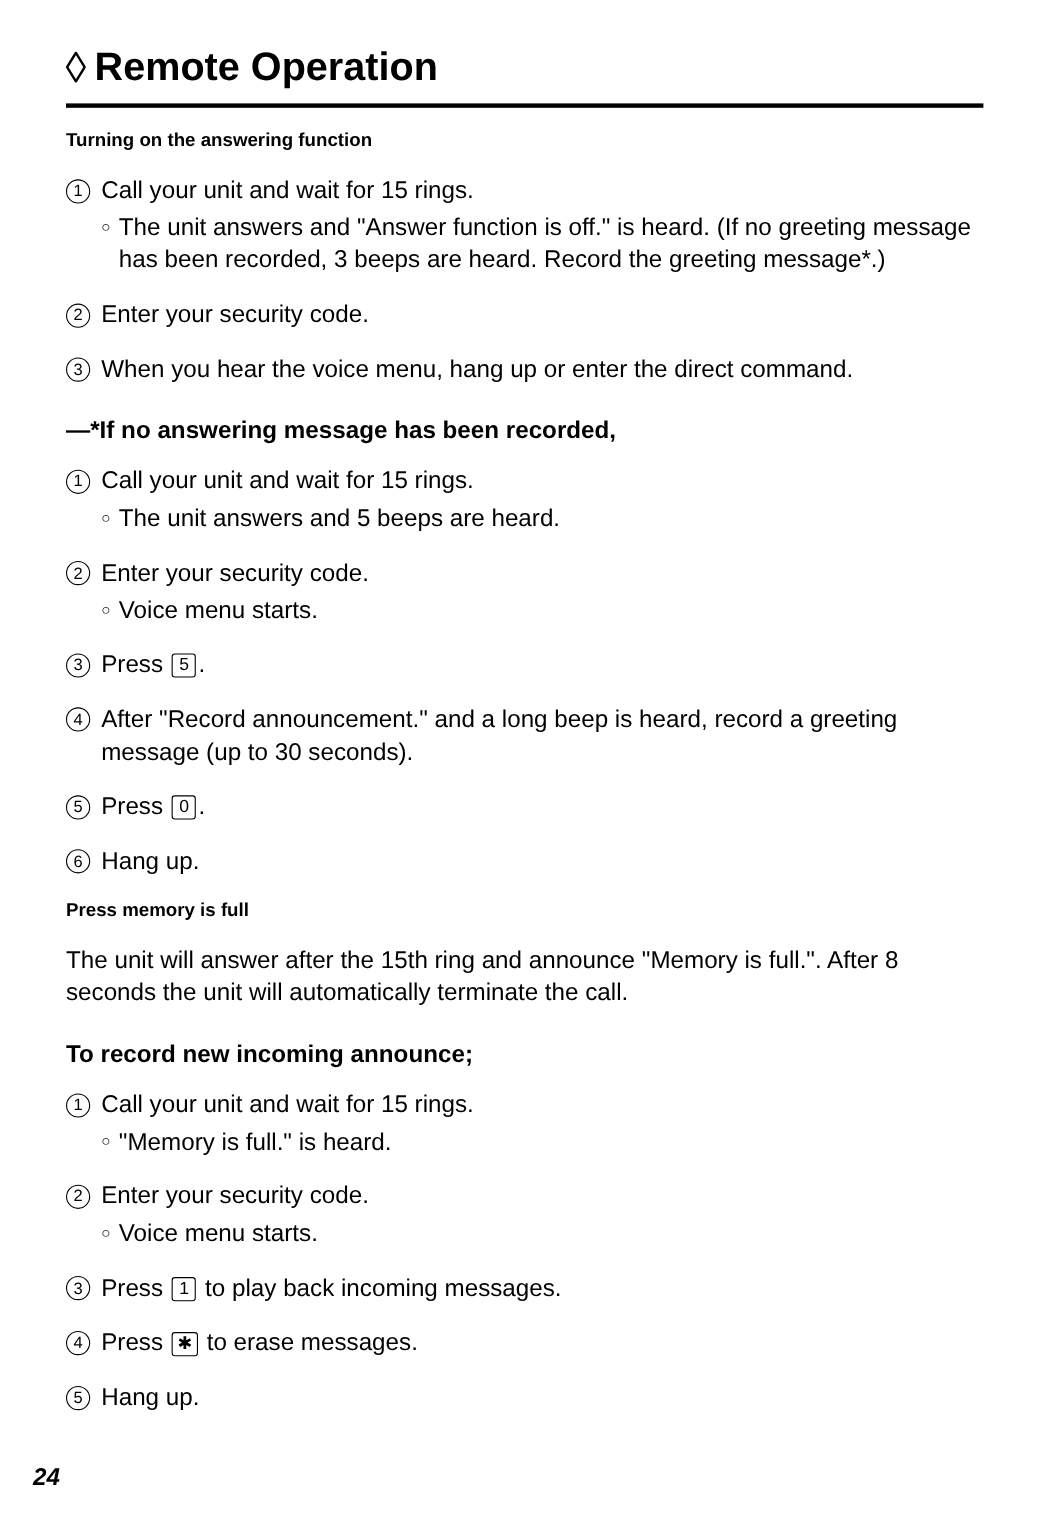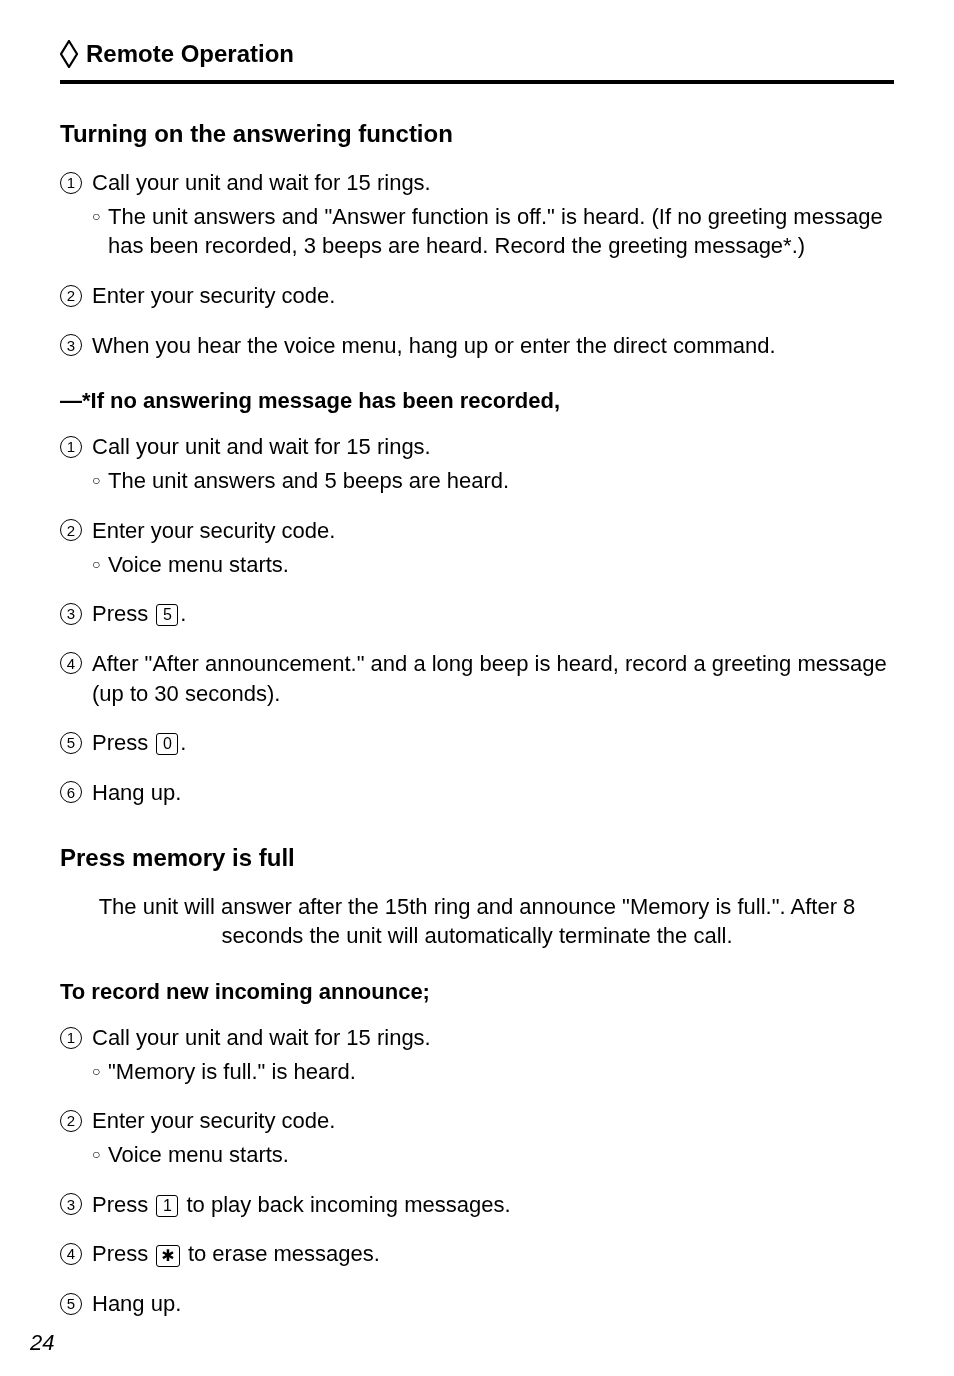--- a/index.html
+++ b/index.html
@@ -10,42 +10,42 @@
     body {
       font-family: Arial, Helvetica, sans-serif;
       width: 954px;
       height: 1376px;
       background: #fff;
       color: #000;
       padding: 40px 60px 20px 60px;
       position: relative;
     }
     .page-title {
-      font-size: 24px;
+      font-size: 36px;
       font-weight: bold;
       display: flex;
       align-items: center;
       gap: 8px;
       padding-bottom: 12px;
       border-bottom: 4px solid #000;
       margin-bottom: 16px;
     }
     .diamond-icon {
       display: inline-block;
       width: 18px;
       height: 28px;
       position: relative;
     }
     .diamond-icon svg {
       display: block;
     }
     .section-heading {
-      font-size: 24px;
-      font-weight: bold;
-      margin-top: 36px;
+      font-size: 17px;
+      font-weight: bold;
+      margin-top: 20px;
       margin-bottom: 20px;
     }
     .subsection-heading {
       font-size: 22px;
       font-weight: bold;
       margin-top: 28px;
       margin-bottom: 18px;
     }
     .step {
       display: flex;
@@ -103,28 +103,27 @@
       vertical-align: middle;
       line-height: 1;
       margin: 0 2px;
     }
     .italic {
     }
     .intro-para {
       font-size: 22px;
       line-height: 1.35;
       margin-bottom: 16px;
-      text-align: center;
     }
     .page-number {
       position: absolute;
       bottom: 20px;
       left: 30px;
       font-size: 22px;
-      font-weight: normal;
+      font-weight: bold;
       font-style: italic;
     }
   </style>
 </head>
 <body>
 
 <div class="page-title">
   <span class="diamond-icon">
     <svg width="18" height="28" viewBox="0 0 18 28">
       <polygon points="9,1 17,14 9,27 1,14" fill="none" stroke="#000" stroke-width="2.2"></polygon>
@@ -187,21 +186,21 @@
 <div class="step">
   <span class="step-marker"><span class="circled">3</span></span>
   <div class="step-body">
     <span>Press </span><span class="key">5</span><span>.</span>
   </div>
 </div>
 
 <div class="step">
   <span class="step-marker"><span class="circled">4</span></span>
   <div class="step-body">
-    <span>After "</span><span class="italic">After announcement.</span><span>" and a long beep is heard, record a greeting message (up to 30 seconds).</span>
+    <span>After "</span><span class="italic">Record announcement.</span><span>" and a long beep is heard, record a greeting message (up to 30 seconds).</span>
   </div>
 </div>
 
 <div class="step">
   <span class="step-marker"><span class="circled">5</span></span>
   <div class="step-body">
     <span>Press </span><span class="key">0</span><span>.</span>
   </div>
 </div>
 

